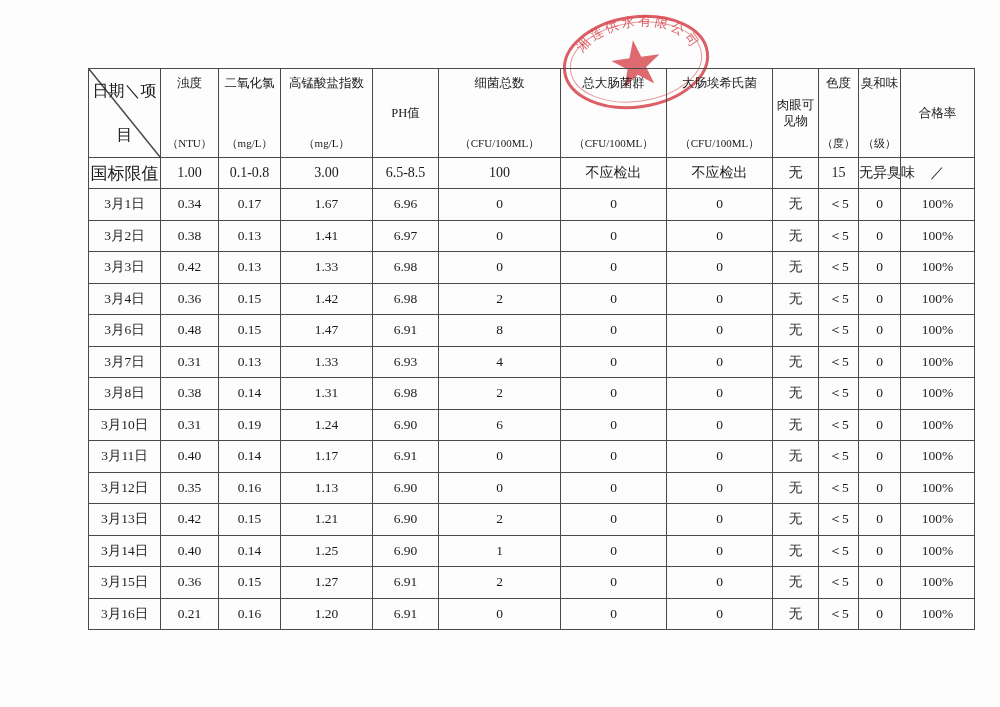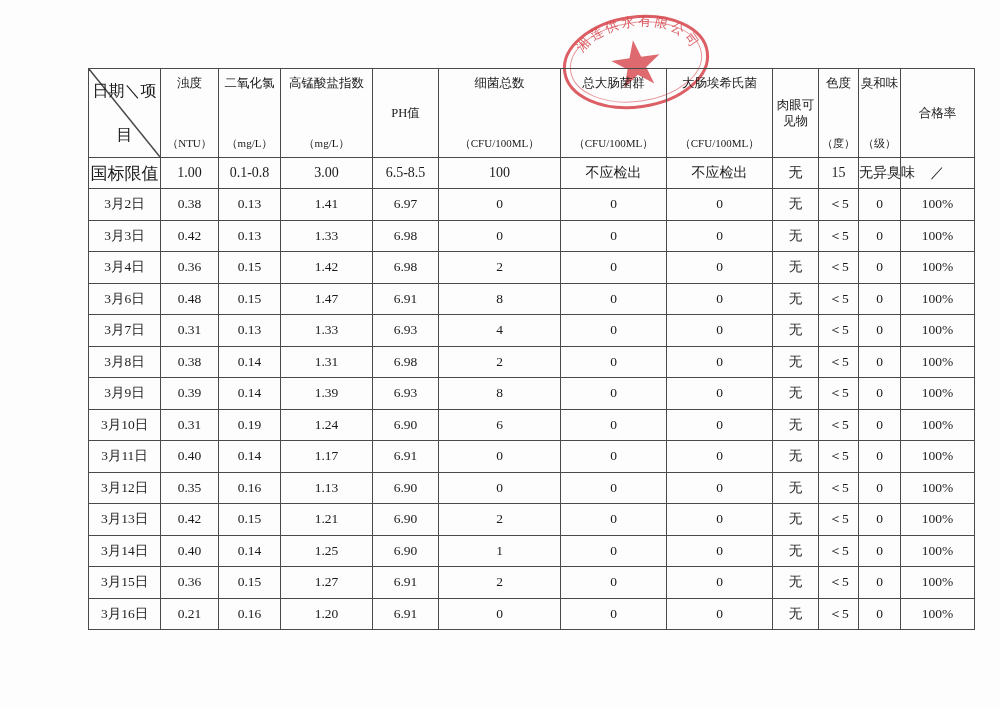--- a/index.html
+++ b/index.html
@@ -246,20 +246,34 @@
         <td>6.5-8.5</td>
         <td>100</td>
         <td>不应检出</td>
         <td>不应检出</td>
         <td>无</td>
         <td>15</td>
         <td class="small nowrap">无异臭味</td>
         <td>／</td>
       </tr>
 
+      <tr class="data-row">
+        <td class="date">3月1日</td>
+        <td>0.34</td>
+        <td>0.17</td>
+        <td>1.67</td>
+        <td>6.96</td>
+        <td>0</td>
+        <td>0</td>
+        <td>0</td>
+        <td>无</td>
+        <td>＜5</td>
+        <td>0</td>
+        <td>100%</td>
+      </tr>
 
       <tr class="data-row">
         <td class="date">3月2日</td>
         <td>0.38</td>
         <td>0.13</td>
         <td>1.41</td>
         <td>6.97</td>
         <td>0</td>
         <td>0</td>
         <td>0</td>
@@ -338,34 +352,20 @@
         <td>6.98</td>
         <td>2</td>
         <td>0</td>
         <td>0</td>
         <td>无</td>
         <td>＜5</td>
         <td>0</td>
         <td>100%</td>
       </tr>
 
-      <tr class="data-row">
-        <td class="date">3月9日</td>
-        <td>0.39</td>
-        <td>0.14</td>
-        <td>1.39</td>
-        <td>6.93</td>
-        <td>8</td>
-        <td>0</td>
-        <td>0</td>
-        <td>无</td>
-        <td>＜5</td>
-        <td>0</td>
-        <td>100%</td>
-      </tr>
 
       <tr class="data-row">
         <td class="date">3月10日</td>
         <td>0.31</td>
         <td>0.19</td>
         <td>1.24</td>
         <td>6.90</td>
         <td>6</td>
         <td>0</td>
         <td>0</td>

